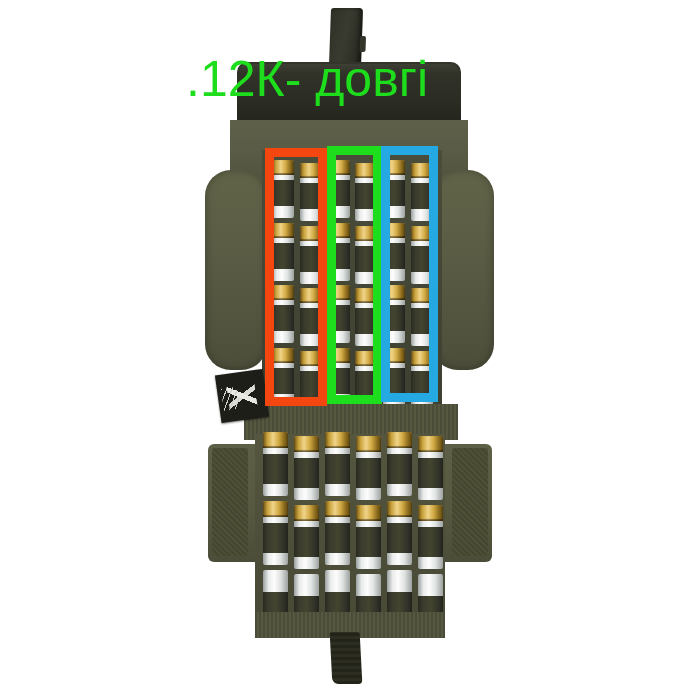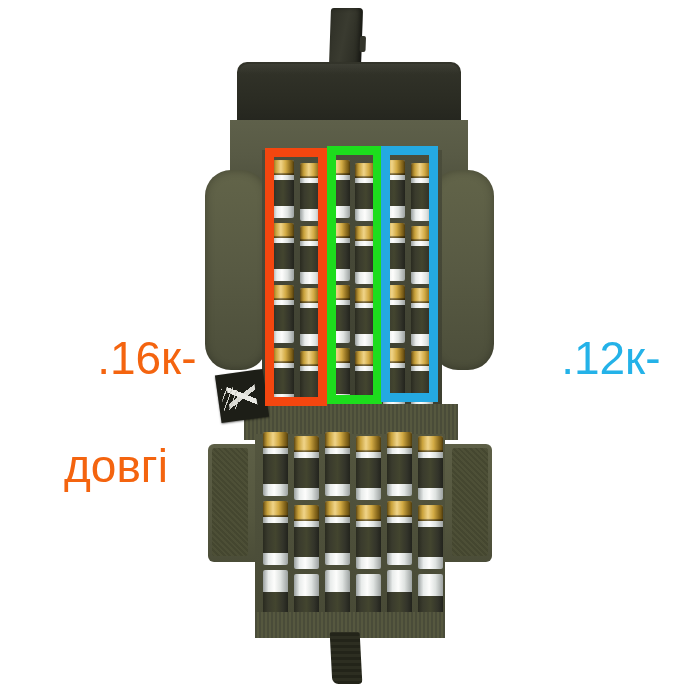--- a/index.html
+++ b/index.html
@@ -548,23 +548,19 @@
       </div>
 
     <div class="bag webbing bottom"></div>
     <div class="bag strap-bottom"></div>
   </div>
 
   <div class="hl orange"></div>
   <div class="hl green"></div>
   <div class="hl cyan"></div>
 
-
-  <div class="lbl lbl-left">
-    <span class="l1">.16к-</span>
-    <span class="l2">довгі</span>
+  <div class="lbl lbl-top">.12К- довгі</div>
+
+
+  <div class="lbl lbl-right">
   </div>
 
-  <div class="lbl lbl-right">
-    <span class="l1">.12к-</span>
-  </div>
-
 </div>
 
 </body></html>

